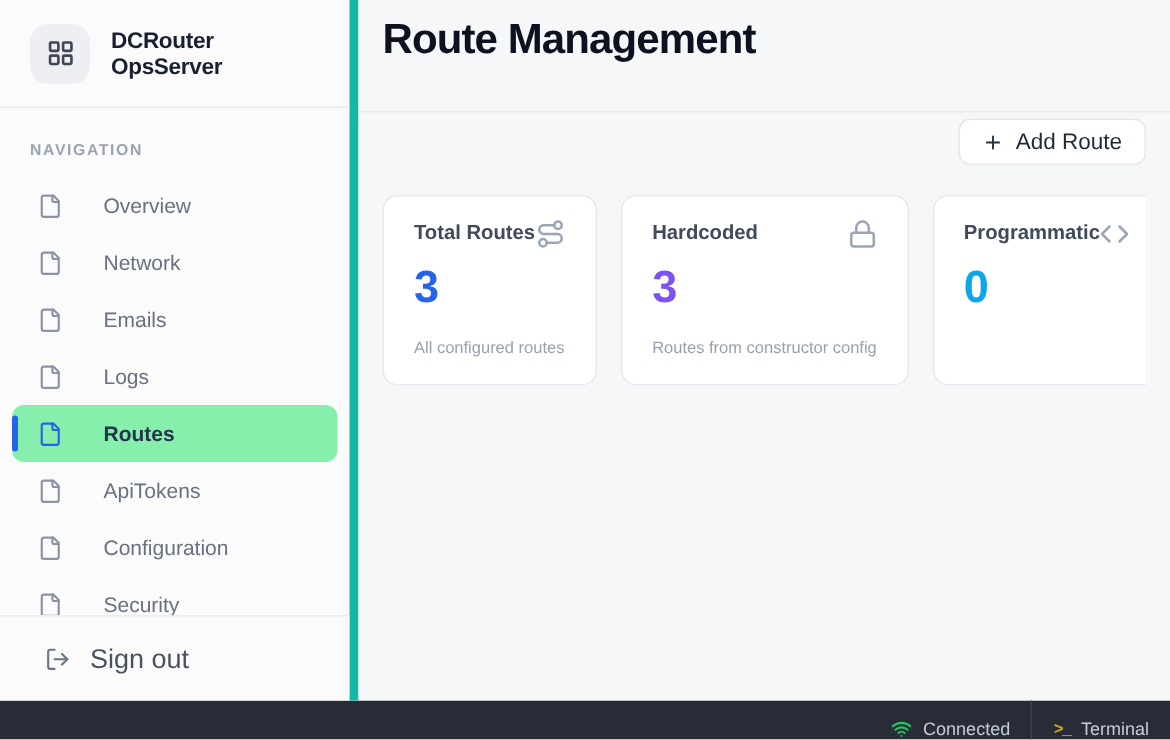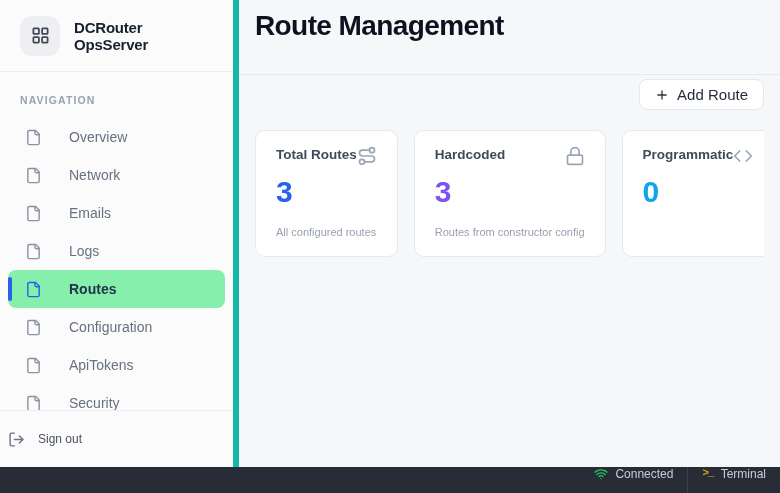--- a/index.html
+++ b/index.html
@@ -39,21 +39,21 @@
   }
   .nav-item .nav-icon { color:#8a93a3; display:flex; }
   .nav-item.active { background:#86efac; color:#24344d; font-weight:700; }
   .nav-item.active .nav-icon { color:#2563eb; }
   .nav-item.active::before {
     content:""; position:absolute; left:0; top:7px; bottom:7px; width:4px;
     border-radius:4px; background:#2563eb;
   }
   .sidebar-footer {
     border-top:1px solid #ececf0; height:57px; display:flex; align-items:center;
-    gap:13px; padding:0 8px; font-size:12px; color:#4a5260; background:#fbfbfc;
+    gap:13px; padding:0 30px; font-size:18px; color:#4a5260; background:#fbfbfc;
     cursor:pointer; flex:0 0 auto;
   }
   .sidebar-footer .nav-icon { color:#6b7484; display:flex; }
 
   
   .main { flex:1 1 auto; display:flex; flex-direction:column; overflow:hidden; background:#f6f7f8; }
   .main-header {
     height:75px; flex:0 0 auto; border-bottom:1px solid #e9eaee;
     display:flex; align-items:flex-start; padding:10px 16px 0 16px;
   }
@@ -81,21 +81,21 @@
   .card-title { font-size:13.5px; font-weight:700; color:#3f4a5a; line-height:16px; }
   .card-icon { color:#9aa5b5; display:flex; margin-top:-1px; }
   .card-value { font-size:30px; font-weight:700; line-height:34px; margin-top:9px; letter-spacing:0.5px; }
   .card-subtitle { font-size:11px; color:#98a1ae; margin-top:16px; line-height:15px; }
 
   
   .statusbar {
     height:26px; width:780px; background:#272c37; display:flex;
     align-items:center; justify-content:flex-end; color:#c6cdd8; font-size:12px;
   }
-  .status-item { display:flex; align-items:flex-start; gap:7px; padding:0 14px; height:100%; cursor:pointer; }
+  .status-item { display:flex; align-items:flex-end; gap:7px; padding:0 14px; height:100%; cursor:pointer; }
   .status-sep { width:1px; height:100%; background:#3a4150; }
   .term-glyph { font-family:"Liberation Mono","DejaVu Sans Mono",monospace; font-size:11px; font-weight:700; letter-spacing:-1px; }
 
   svg { display:block; }
 </style>
 </head>
 <body>
 
 <div class="app">
 
@@ -162,30 +162,30 @@
           </span>
         <span>Routes</span>
       </div>
       <div class="nav-item">
         <span class="nav-icon">
             <svg width="17" height="17" viewBox="0 0 24 24" fill="none" stroke="currentColor" stroke-width="2" stroke-linecap="round" stroke-linejoin="round">
               <path d="M15 2H6a2 2 0 0 0-2 2v16a2 2 0 0 0 2 2h12a2 2 0 0 0 2-2V7Z"></path>
               <path d="M14 2v4a2 2 0 0 0 2 2h4"></path>
             </svg>
           </span>
+        <span>ApiTokens</span>
+      </div>
+      <div class="nav-item">
+        <span class="nav-icon">
+            <svg width="17" height="17" viewBox="0 0 24 24" fill="none" stroke="currentColor" stroke-width="2" stroke-linecap="round" stroke-linejoin="round">
+              <path d="M15 2H6a2 2 0 0 0-2 2v16a2 2 0 0 0 2 2h12a2 2 0 0 0 2-2V7Z"></path>
+              <path d="M14 2v4a2 2 0 0 0 2 2h4"></path>
+            </svg>
+          </span>
         <span>Configuration</span>
-      </div>
-      <div class="nav-item">
-        <span class="nav-icon">
-            <svg width="17" height="17" viewBox="0 0 24 24" fill="none" stroke="currentColor" stroke-width="2" stroke-linecap="round" stroke-linejoin="round">
-              <path d="M15 2H6a2 2 0 0 0-2 2v16a2 2 0 0 0 2 2h12a2 2 0 0 0 2-2V7Z"></path>
-              <path d="M14 2v4a2 2 0 0 0 2 2h4"></path>
-            </svg>
-          </span>
-        <span>ApiTokens</span>
       </div>
       <div class="nav-item">
         <span class="nav-icon">
             <svg width="17" height="17" viewBox="0 0 24 24" fill="none" stroke="currentColor" stroke-width="2" stroke-linecap="round" stroke-linejoin="round">
               <path d="M15 2H6a2 2 0 0 0-2 2v16a2 2 0 0 0 2 2h12a2 2 0 0 0 2-2V7Z"></path>
               <path d="M14 2v4a2 2 0 0 0 2 2h4"></path>
             </svg>
           </span>
         <span>Security</span>
       </div>

